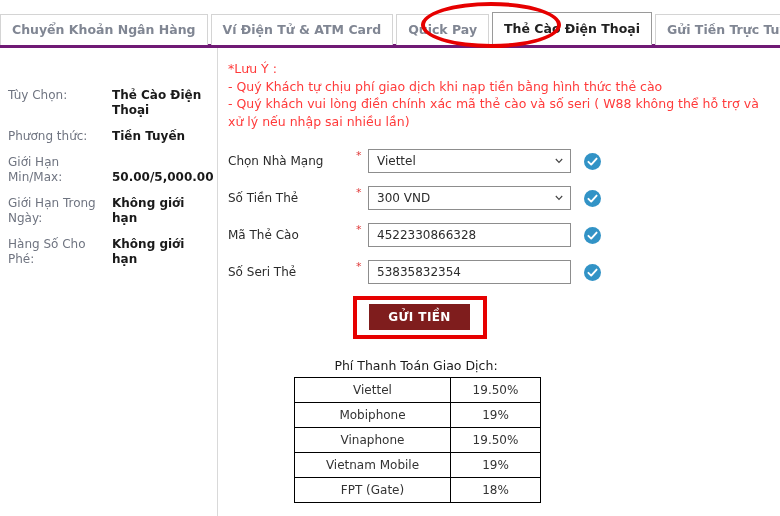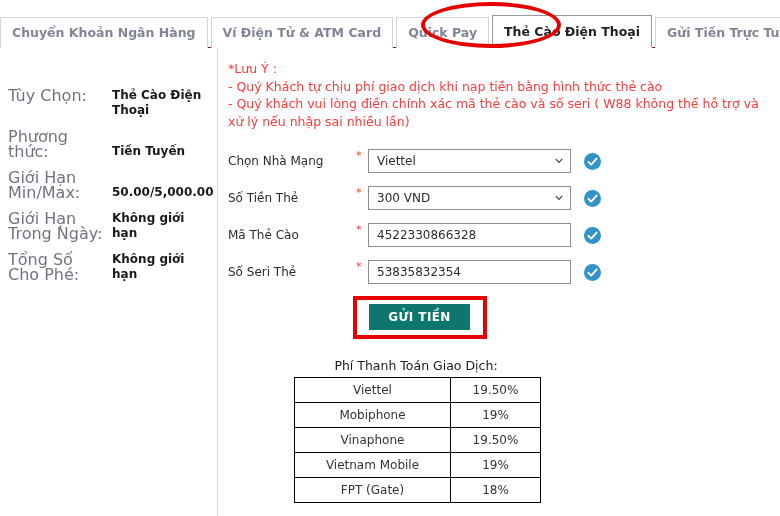--- a/index.html
+++ b/index.html
@@ -14,21 +14,21 @@
     font-size: 12px;
     color: #333333;
     overflow: hidden;
     position: relative;
   }
 
   
   .tabs-wrap {
     position: relative;
     height: 48px;
-    border-bottom: 1px solid #701a75;
+    border-bottom: 4px solid #701a75;
     box-sizing: border-box;
   }
   .tabs {
     display: flex;
     align-items: flex-end;
     height: 100%;
     padding-left: 0px;
     box-sizing: border-box;
   }
   .tab {
@@ -84,21 +84,21 @@
   }
   .info-row {
     display: flex;
     margin-bottom: 11px;
     line-height: 15px;
   }
   .info-label {
     width: 104px;
     flex: 0 0 104px;
     color: #6f7480;
-    font-size: 16px;
+    font-size: 12px;
     padding-right: 4px;
     box-sizing: border-box;
   }
   .info-value {
     color: #1a1a1a;
     font-weight: bold;
     font-size: 12px;
   }
   .info-row.mid { align-items: flex-end; }
 
@@ -197,21 +197,21 @@
     border: 4px solid #e60000;
     box-sizing: border-box;
     pointer-events: none;
   }
   .submit-btn {
     position: absolute;
     left: 16px;
     top: 8px;
     width: 101px;
     height: 26px;
-    background: #0f766e;
+    background: #7f1d1d;
     color: #ffffff;
     border: none;
     font-family: "DejaVu Sans", "Liberation Sans", sans-serif;
     font-size: 12px;
     font-weight: bold;
     letter-spacing: 0.4px;
     cursor: pointer;
     padding: 0;
   }
 
@@ -271,21 +271,21 @@
     </div>
     <div class="info-row mid">
       <div class="info-label">Giới Hạn Min/Max:</div>
       <div class="info-value">50.00/5,000.00</div>
     </div>
     <div class="info-row mid">
       <div class="info-label">Giới Hạn Trong Ngày:</div>
       <div class="info-value">Không giới hạn</div>
     </div>
     <div class="info-row mid">
-      <div class="info-label">Tổng Số Cho Phé:</div>
+      <div class="info-label">Hàng Số Cho Phé:</div>
       <div class="info-value">Không giới hạn</div>
     </div>
   </div>
 
   <div class="main">
 
     <div class="notice">
       <div>*Lưu Ý :</div>
       <div>- Quý Khách tự chịu phí giao dịch khi nạp tiền bằng hình thức thẻ cào</div>
       <div>- Quý khách vui lòng điền chính xác mã thẻ cào và số seri ( W88 không thể hỗ trợ và xử lý nếu nhập sai nhiều lần)</div>

